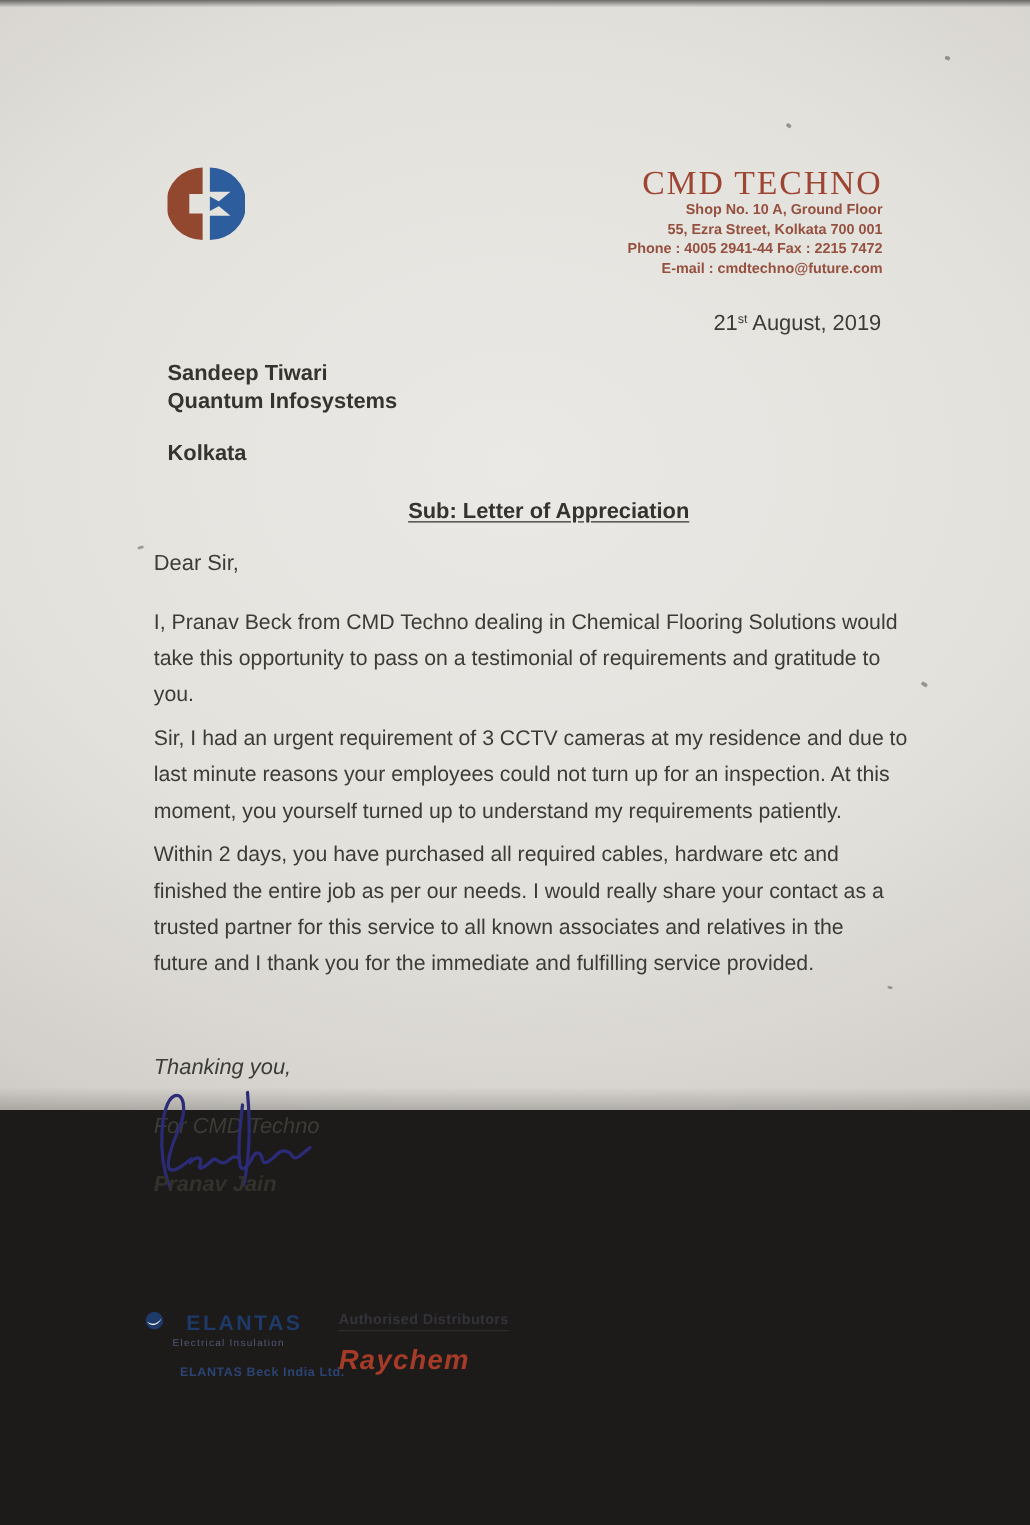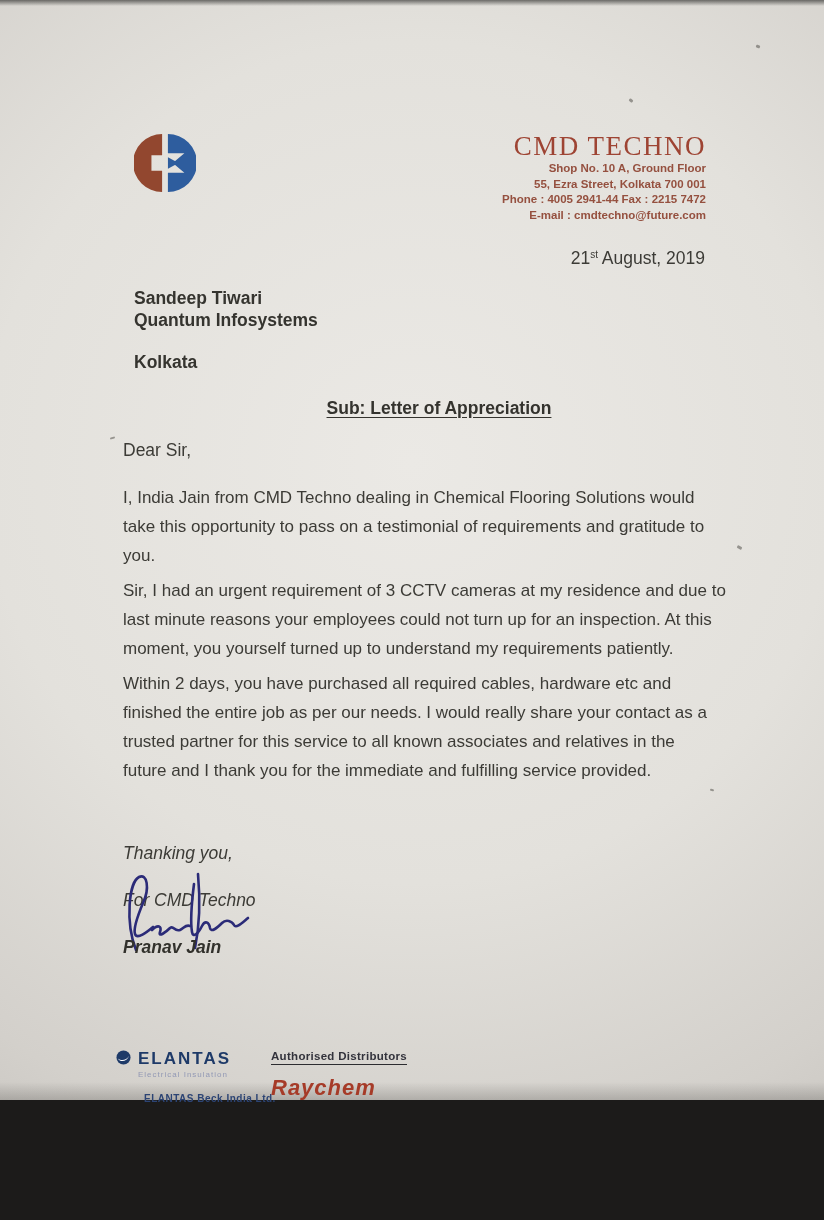--- a/index.html
+++ b/index.html
@@ -3,21 +3,21 @@
 <meta charset="utf-8">
 <style>
   html,body{margin:0;padding:0;}
   body{
     width:824px;height:1220px;
     font-family:"Liberation Sans", sans-serif;
     background:#1c1b1a;
     overflow:hidden;
   }
   .photo{
-    position:relative;width:824px;height:1100px;
+    position:relative;width:824px;height:888px;
     background:
       linear-gradient(180deg, rgba(30,30,28,.6) 0px, rgba(30,30,28,0) 6px),
       linear-gradient(0deg, rgba(60,58,55,.25) 0px, rgba(60,58,55,0) 18px),
       radial-gradient(ellipse 115% 85% at 50% 42%, #ebe9e5 0%, #e3e1dc 45%, #d3d0cb 75%, #c1beb9 96%, #b4b1ac 100%);
   }
   .paper{
     position:absolute;inset:0;
     color:#3c3b36;
     filter:blur(0.3px);
   }
@@ -45,21 +45,21 @@
   .p1{top:483px;}
   .p2{top:576px;}
   .p3{top:669px;}
   
   .closing{position:absolute;left:123px;top:843px;font-size:17.5px;font-style:italic;font-weight:500;}
   .sig-for{position:absolute;left:123px;top:890px;font-size:17.5px;font-style:italic;font-weight:500;}
   .signature{position:absolute;left:112px;top:866px;width:180px;height:92px;}
   .signatory{position:absolute;left:123px;top:937px;font-size:17.5px;font-style:italic;font-weight:bold;color:#32312c;}
   
   .elantas{position:absolute;left:116px;top:1049px;}
-  .elantas-row{display:flex;align-items:center;gap:7px;}
+  .elantas-row{display:flex;align-items:flex-start;gap:18px;}
   .elantas-name{font-size:17px;font-weight:bold;letter-spacing:2px;color:#1e3a68;}
   .elantas-tagline{font-size:8px;color:#6f7ba8;opacity:.65;margin:1px 0 0 22px;letter-spacing:1px;}
   .elantas-co{margin:14px 12px 0 28px;font-size:10px;font-weight:bold;color:#2c4474;letter-spacing:.5px;}
   .dist{position:absolute;left:271px;top:1046px;}
   .dist-label{
     font-size:11.5px;font-weight:600;color:#33333c;letter-spacing:.3px;
     border-bottom:1.5px solid #2c2c30;padding-bottom:2px;display:inline-block;
   }
   .raychem{margin-top:10px;font-size:22px;font-weight:bold;font-style:italic;color:#a63b28;letter-spacing:1px;}
   
@@ -101,21 +101,21 @@
       <div>Sandeep Tiwari</div>
       <div>Quantum Infosystems</div>
       <div class="city">Kolkata</div>
     </div>
 
     <div class="subject">Sub: Letter of Appreciation</div>
 
     <div class="salutation">Dear Sir,</div>
 
     <div class="para p1">
-      <div class="ln">I, India Jain from CMD Techno dealing in Chemical Flooring Solutions would</div>
+      <div class="ln">I, Pranav Beck from CMD Techno dealing in Chemical Flooring Solutions would</div>
       <div class="ln">take this opportunity to pass on a testimonial of requirements and gratitude to</div>
       <div class="ln">you.</div>
     </div>
     <div class="para p2">
       <div class="ln">Sir, I had an urgent requirement of 3 CCTV cameras at my residence and due to</div>
       <div class="ln">last minute reasons your employees could not turn up for an inspection. At this</div>
       <div class="ln">moment, you yourself turned up to understand my requirements patiently.</div>
     </div>
     <div class="para p3">
       <div class="ln">Within 2 days, you have purchased all required cables, hardware etc and</div>

